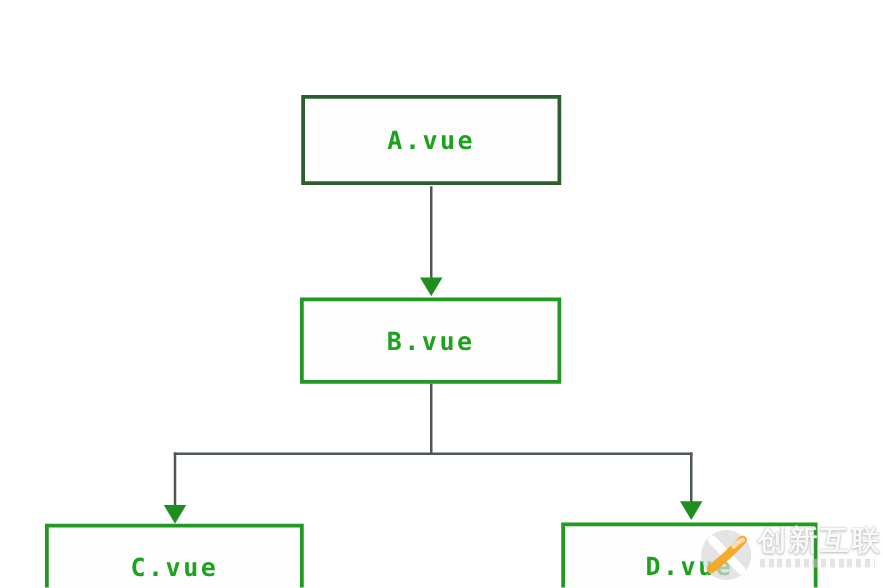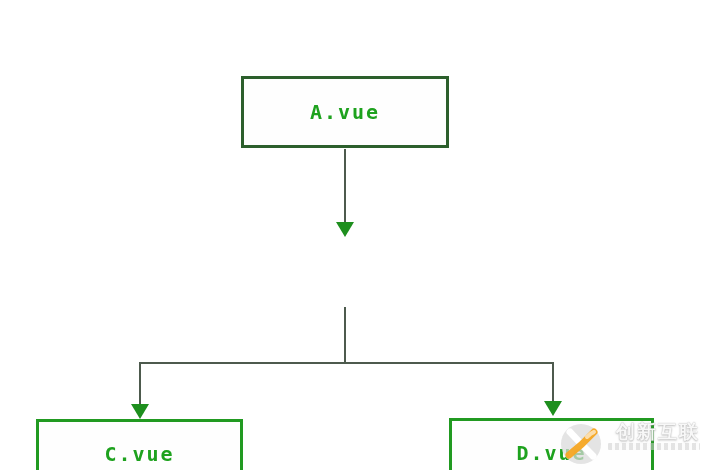--- a/index.html
+++ b/index.html
@@ -50,28 +50,27 @@
     width: 146px;
     height: 49px;
     display: flex;
     align-items: flex-start;
     z-index: 10;
     pointer-events: none;
   }
   .wm-logo { width: 42px; height: 42px; margin-top: 2px; }
   .wm-textwrap { margin-left: 4px; }
   .wm-text {
-    font-size: 19px;
+    font-size: 23px;
     font-weight: bold;
     letter-spacing: 2px;
     color: rgba(255,255,255,0.92);
     text-shadow: 0 0 1px rgba(150,150,150,0.85), 0 1px 2px rgba(140,140,140,0.55);
     white-space: nowrap;
     line-height: 1.1;
-    text-align: right;
   }
   .wm-subtext {
     margin-top: 1px;
     margin-left: 2px;
     width: 92px;
     height: 7px;
     background: repeating-linear-gradient(
       90deg,
       rgba(205,205,205,0.55) 0px, rgba(205,205,205,0.55) 4px,
       rgba(240,240,240,0.2) 4px, rgba(240,240,240,0.2) 7px
@@ -84,20 +83,23 @@
 
 <div id="canvas">
 
   <div class="node border-dark" style="left:241px; top:76px; width:208px; height:72px;">
     <span class="node-label">A.vue</span>
   </div>
 
   <div class="edge-line" style="left:344px; top:149px; width:2px; height:76px;"></div>
   <div class="arrow-head" style="left:336px; top:222px;"></div>
 
+  <div class="node border-bright" style="left:240px; top:238px; width:209px; height:69px;">
+    <span class="node-label">B.vue</span>
+  </div>
 
   <div class="edge-line" style="left:344px; top:307px; width:2px; height:56px;"></div>
   <div class="edge-line" style="left:139px; top:362px; width:415px; height:2px;"></div>
 
   <div class="edge-line" style="left:139px; top:362px; width:2px; height:44px;"></div>
   <div class="arrow-head" style="left:131px; top:404px;"></div>
 
   <div class="edge-line" style="left:552px; top:362px; width:2px; height:41px;"></div>
   <div class="arrow-head" style="left:544px; top:401px;"></div>
 

